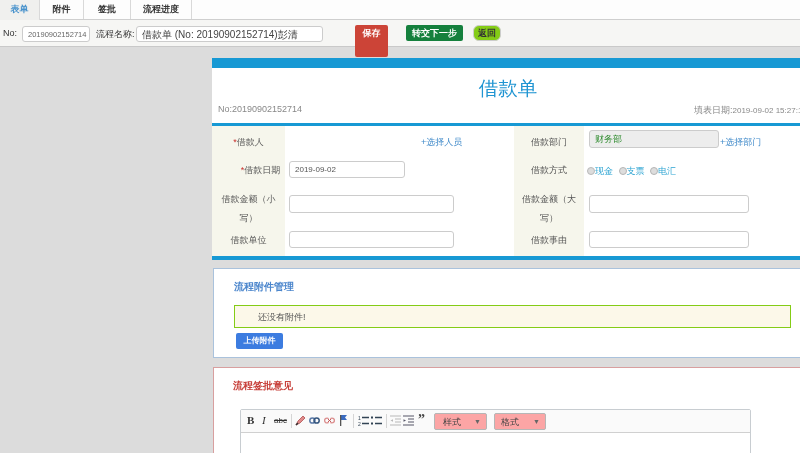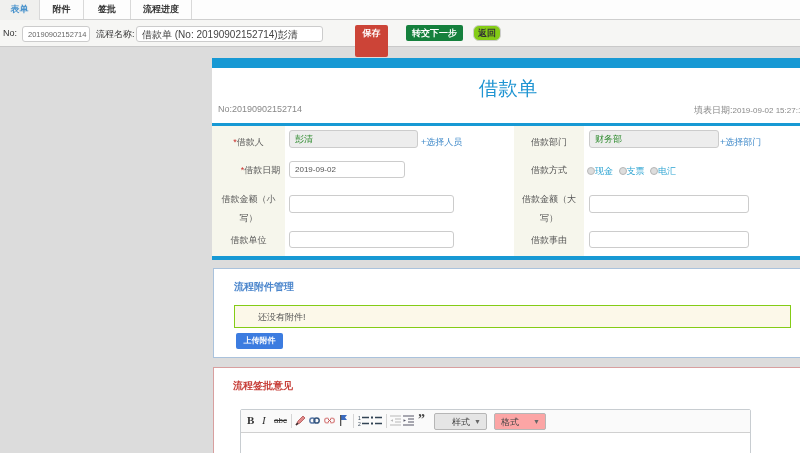--- a/index.html
+++ b/index.html
@@ -38,21 +38,20 @@
   <div class="abs" style="left:0;top:65px;width:592px;height:3px;background:#1799d4"></div>
 
   <div class="abs" style="left:0;top:68px;width:73px;height:130px;background:#f6f6ec"></div>
   <div class="abs" style="left:302px;top:68px;width:70px;height:130px;background:#f6f6ec"></div>
 
   <div class="lbl" style="left:0;top:78px"><span class="red">*</span>借款人</div>
   <div class="lbl" style="left:12px;top:106px"><span class="red">*</span>借款日期</div>
   <div class="lbl" style="left:0;top:132px;line-height:19px">借款金额（小<br>写）</div>
   <div class="lbl" style="left:0;top:176px">借款单位</div>
 
-  <div class="inp ro" style="left:77px;top:72px;width:129px;height:18px;line-height:17px">彭清</div>
   <div class="lnk" style="left:209px;top:78px">+选择人员</div>
   <div class="inp" style="left:77px;top:103px;width:116px;height:17px;line-height:16px">2019-09-02</div>
   <div class="inp" style="left:77px;top:137px;width:165px;height:18px"></div>
   <div class="inp" style="left:77px;top:173px;width:165px;height:17px"></div>
 
   <div class="lbl" style="left:302px;top:78px;width:70px">借款部门</div>
   <div class="lbl" style="left:302px;top:106px;width:70px">借款方式</div>
   <div class="lbl" style="left:302px;top:132px;width:70px;line-height:19px">借款金额（大<br>写）</div>
   <div class="lbl" style="left:302px;top:176px;width:70px">借款事由</div>
 
@@ -118,16 +117,16 @@
     <div class="abs" style="left:145px;top:4px;width:1px;height:14px;background:#d5d5d5"></div>
     <svg class="abs" style="left:149px;top:5px" width="11" height="11" viewBox="0 0 11 11">
         <path d="M0 1 H11 M5 4 H11 M5 7 H11 M0 10 H11" stroke="#b8b8b8" stroke-width="1.1"></path>
         <path d="M3 4.2 L0.5 5.5 L3 6.8 Z" fill="#b8b8b8"></path>
       </svg>
     <svg class="abs" style="left:162px;top:5px" width="11" height="11" viewBox="0 0 11 11">
         <path d="M0 1 H11 M5 4 H11 M5 7 H11 M0 10 H11" stroke="#556" stroke-width="1.1"></path>
         <path d="M0.5 4.2 L3 5.5 L0.5 6.8 Z" fill="#556"></path>
       </svg>
     <div class="abs" style="left:177px;top:2px;font-family:'Liberation Serif',serif;font-weight:bold;font-size:14px;color:#444">”</div>
-    <div class="abs" style="left:193px;top:3px;width:53px;height:17px;border:1px solid #b6b6b6;border-radius:2px;background:#e5e5e5;font-size:9px;color:#444;line-height:16px;padding-left:17px">样式<span style="float:right;margin-right:5px;font-size:7px;color:#666">▼</span></div>
+    <div class="abs" style="left:193px;top:3px;width:53px;height:17px;border:1px solid #b6b6b6;border-radius:2px;background:#fca5a5;font-size:9px;color:#444;line-height:16px;padding-left:8px">样式<span style="float:right;margin-right:5px;font-size:7px;color:#666">▼</span></div>
     <div class="abs" style="left:253px;top:3px;width:52px;height:17px;border:1px solid #b6b6b6;border-radius:2px;background:#fca5a5;font-size:9px;color:#444;line-height:16px;padding-left:6px">格式<span style="float:right;margin-right:5px;font-size:7px;color:#666">▼</span></div>
   </div>
 </div>
 
 </body></html>

